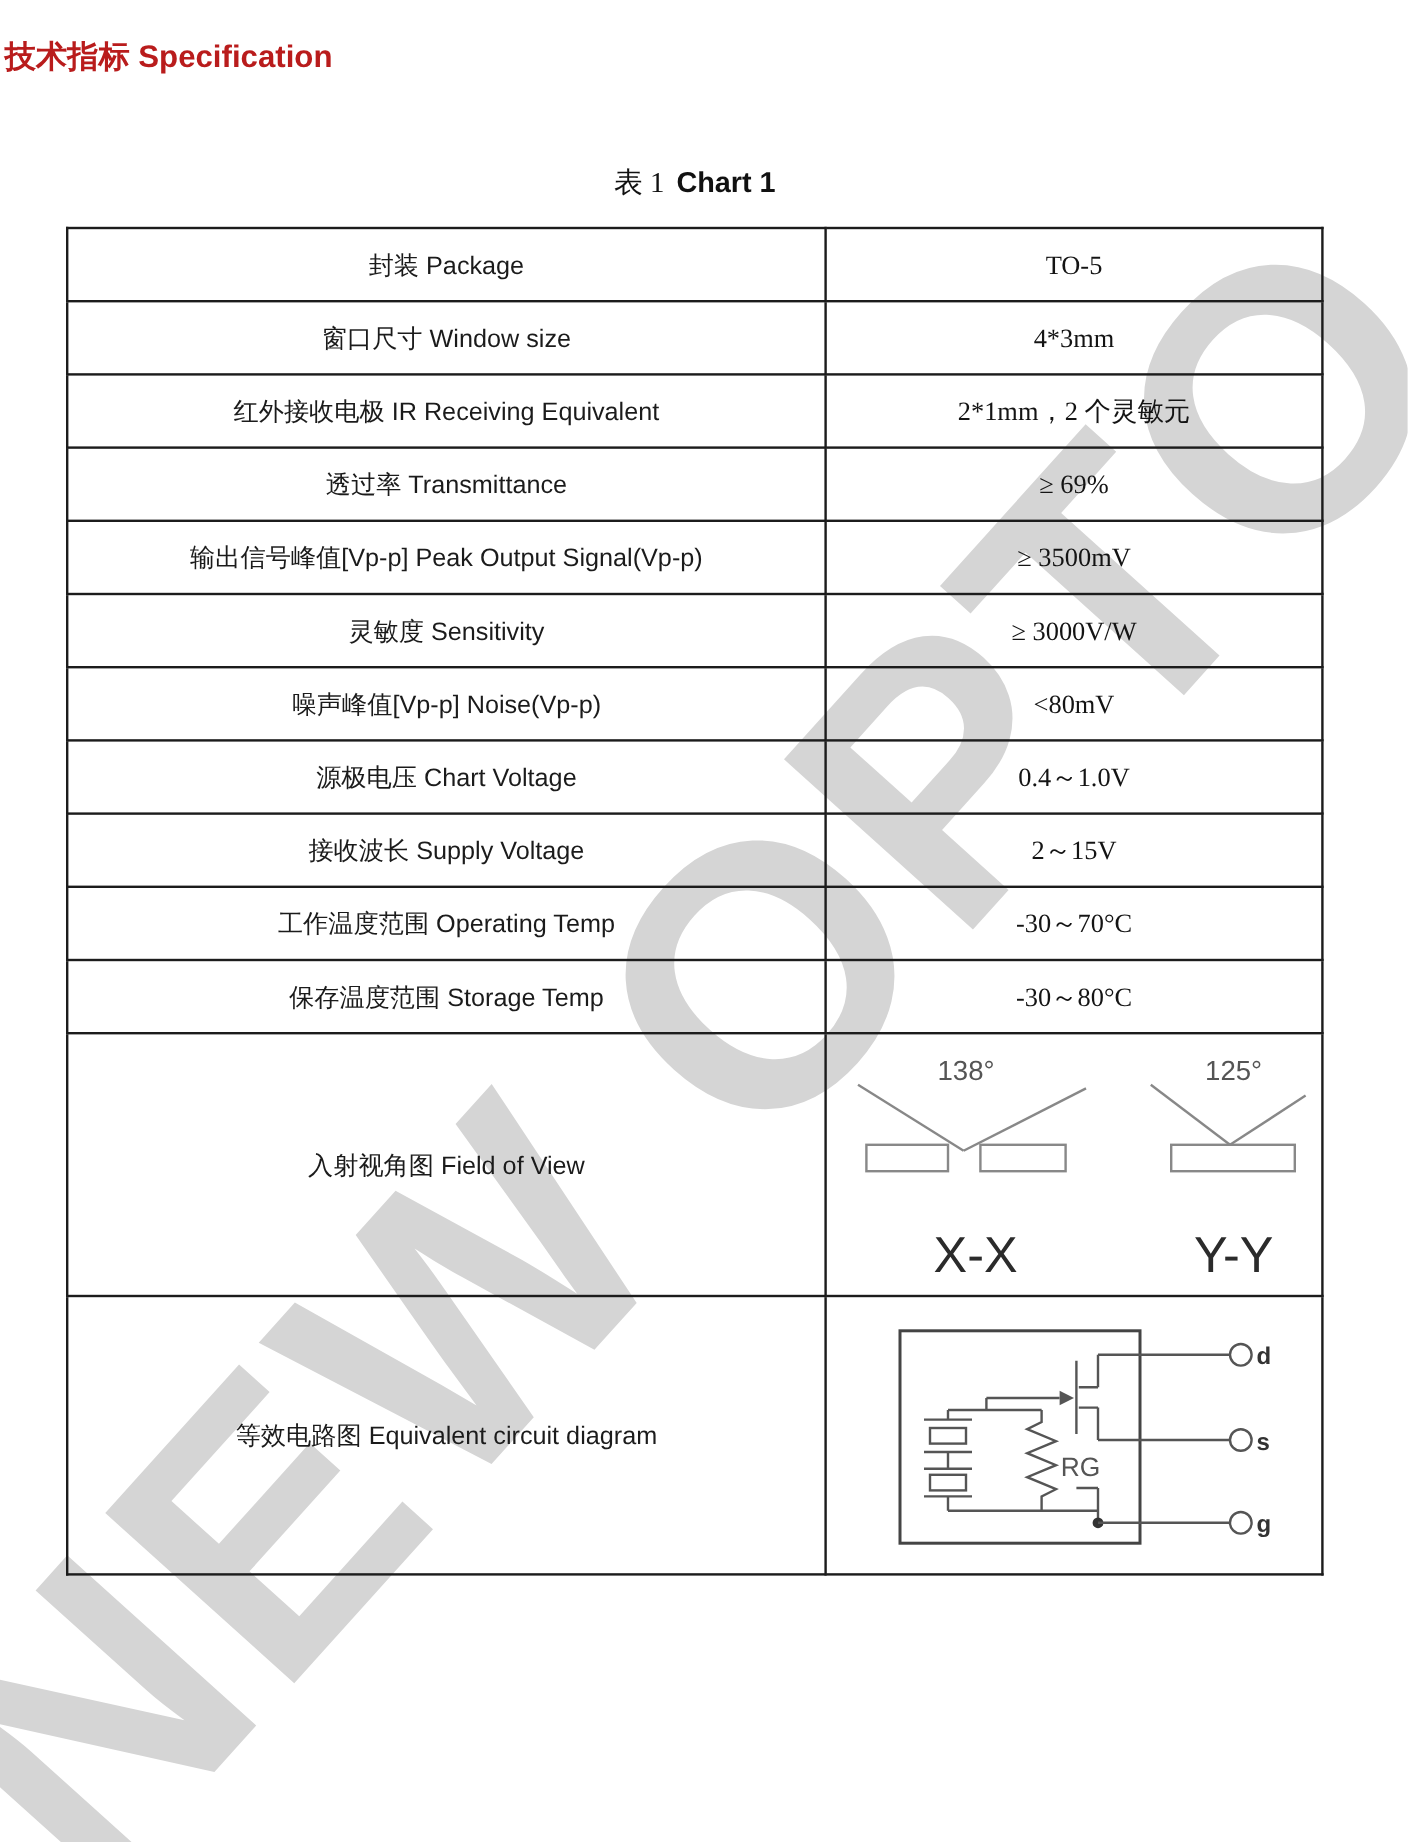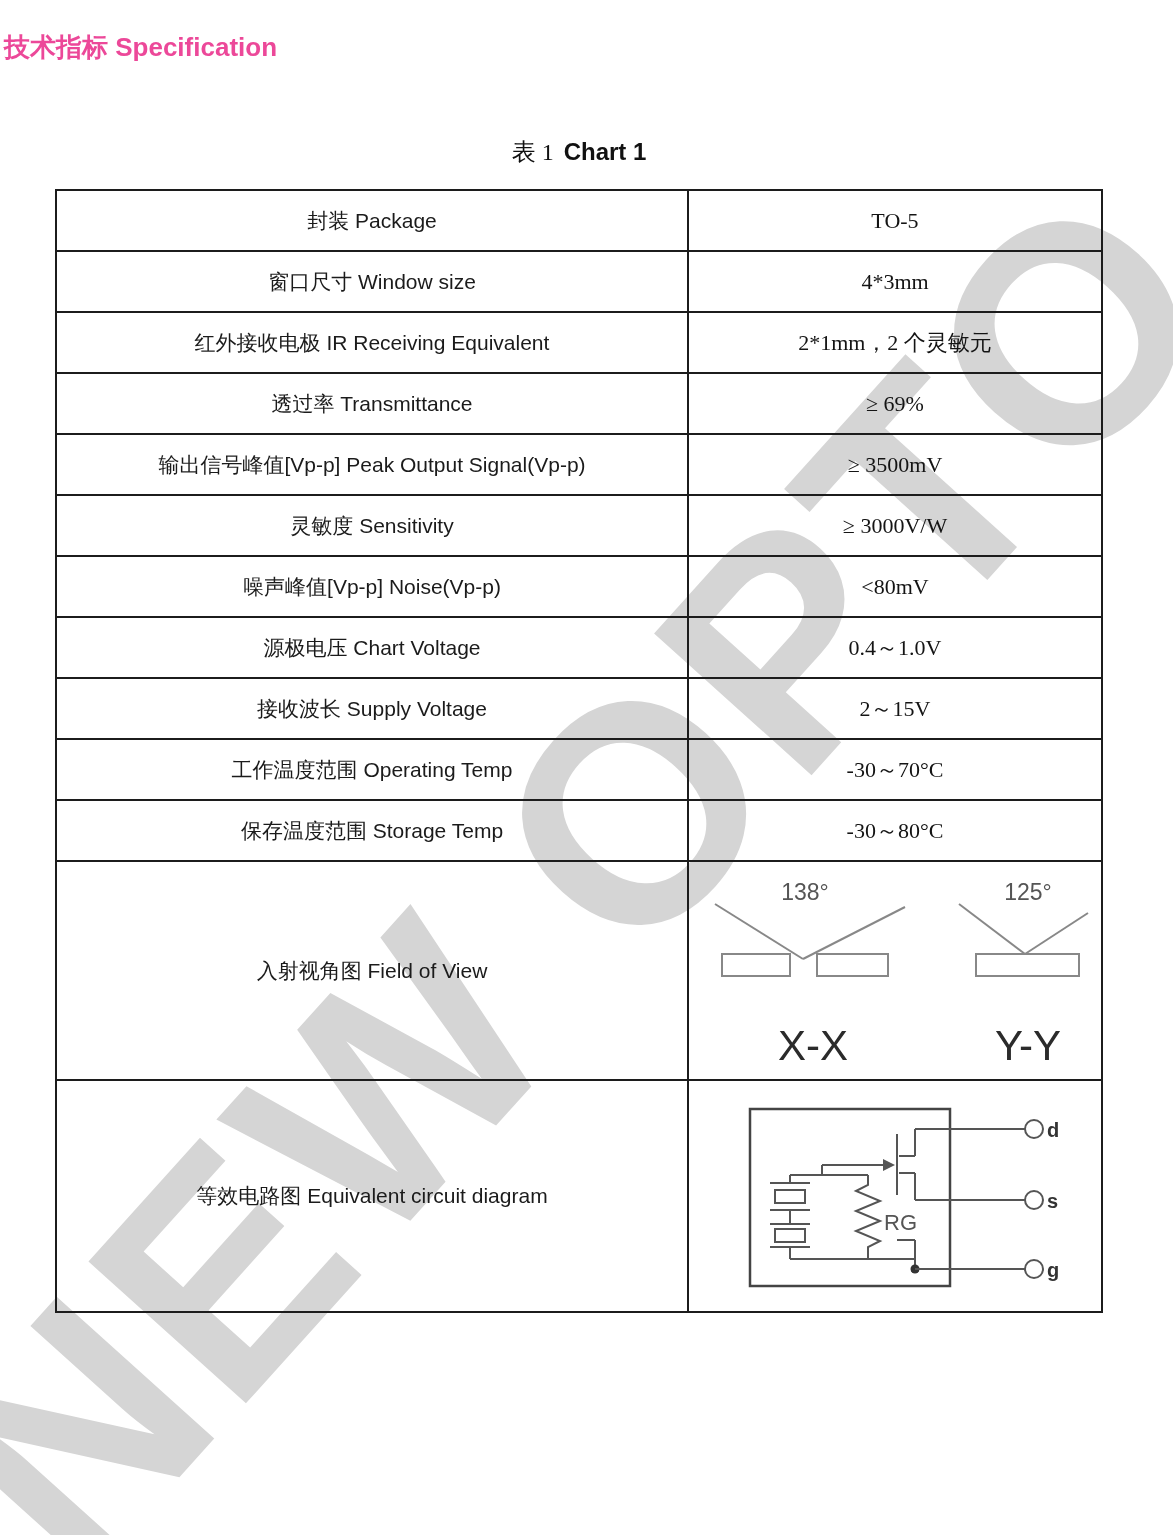--- a/index.html
+++ b/index.html
@@ -9,21 +9,21 @@
   }
   .watermark{
     position:absolute;left:575px;top:878px;z-index:0;
     transform:translate(-50%,-50%) rotate(-48deg);
     font-family:"Liberation Sans",sans-serif;font-weight:bold;
     font-size:308px;letter-spacing:6px;color:#d5d5d5;white-space:nowrap;
     user-select:none;pointer-events:none;
   }
   .doc-title{
     position:absolute;left:4px;top:30px;z-index:2;
-    font-size:26px;font-weight:bold;color:#ec4899;
+    font-size:26px;font-weight:bold;color:#b91c1c;
   }
   .table-caption{
     position:absolute;left:55px;top:136px;width:1048px;z-index:2;
     text-align:center;font-size:24px;color:#111;
   }
   .table-caption .cn{font-family:"Liberation Serif",serif;font-weight:normal;}
   .table-caption .en{font-weight:bold;margin-left:10px;}
   table.spec{
     position:absolute;left:55px;top:189px;width:1048px;z-index:1;
     border-collapse:collapse;table-layout:fixed;background:transparent;

